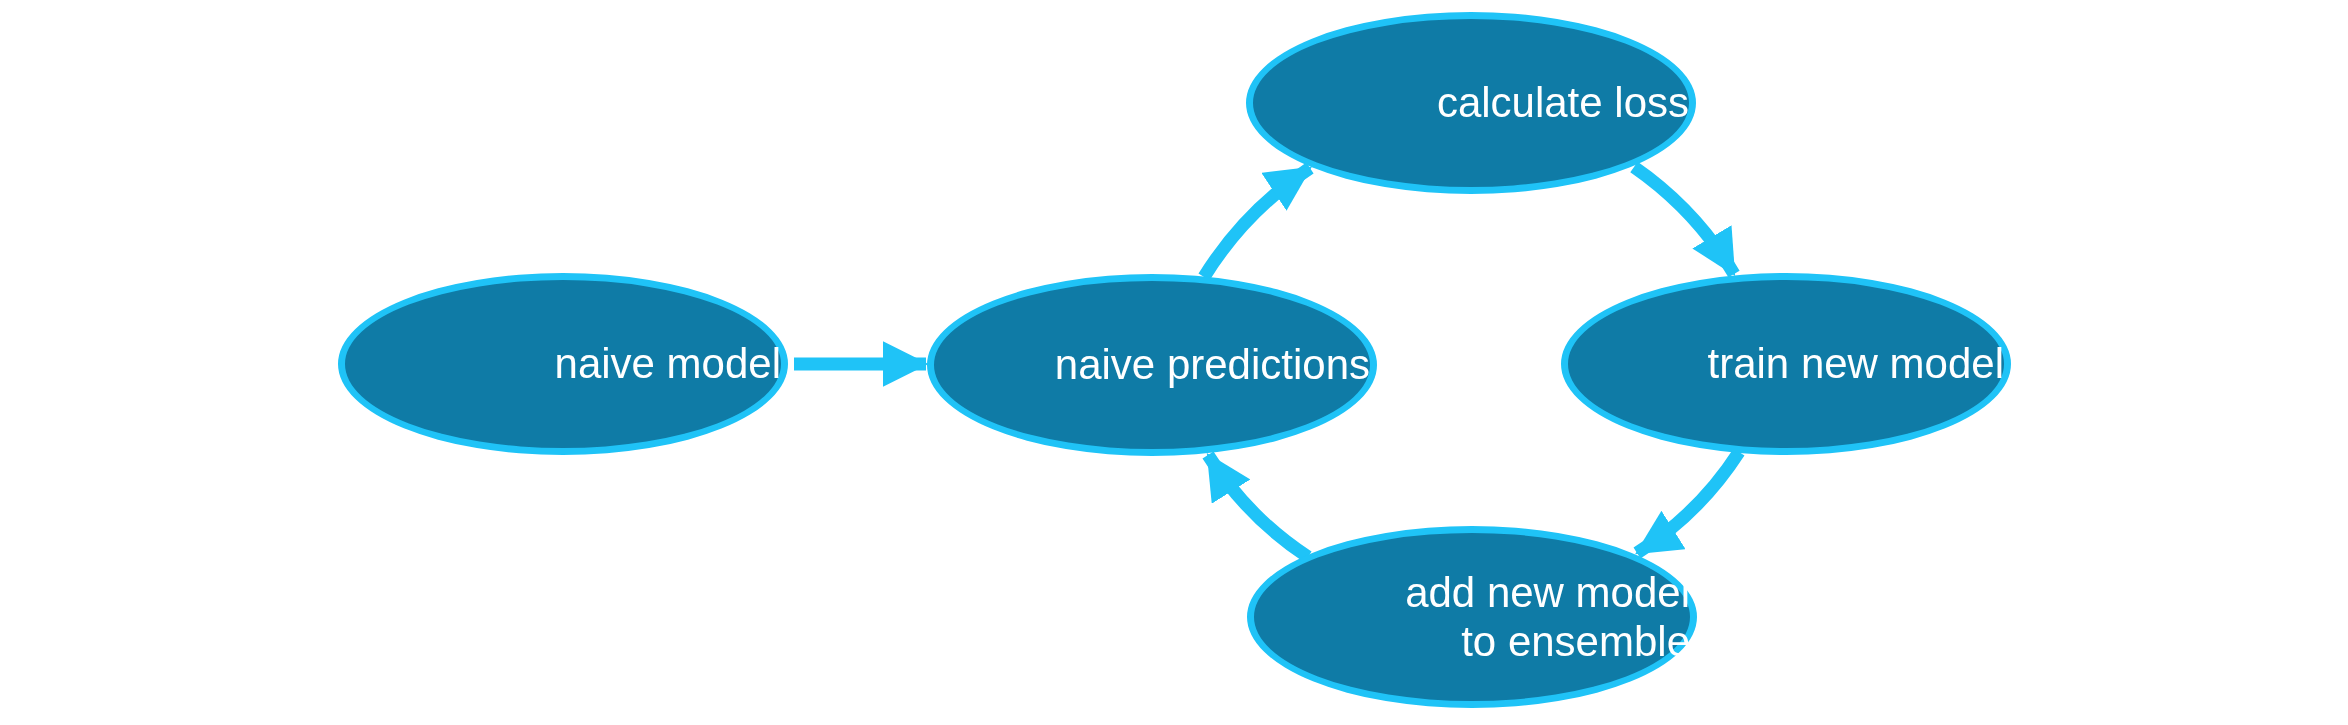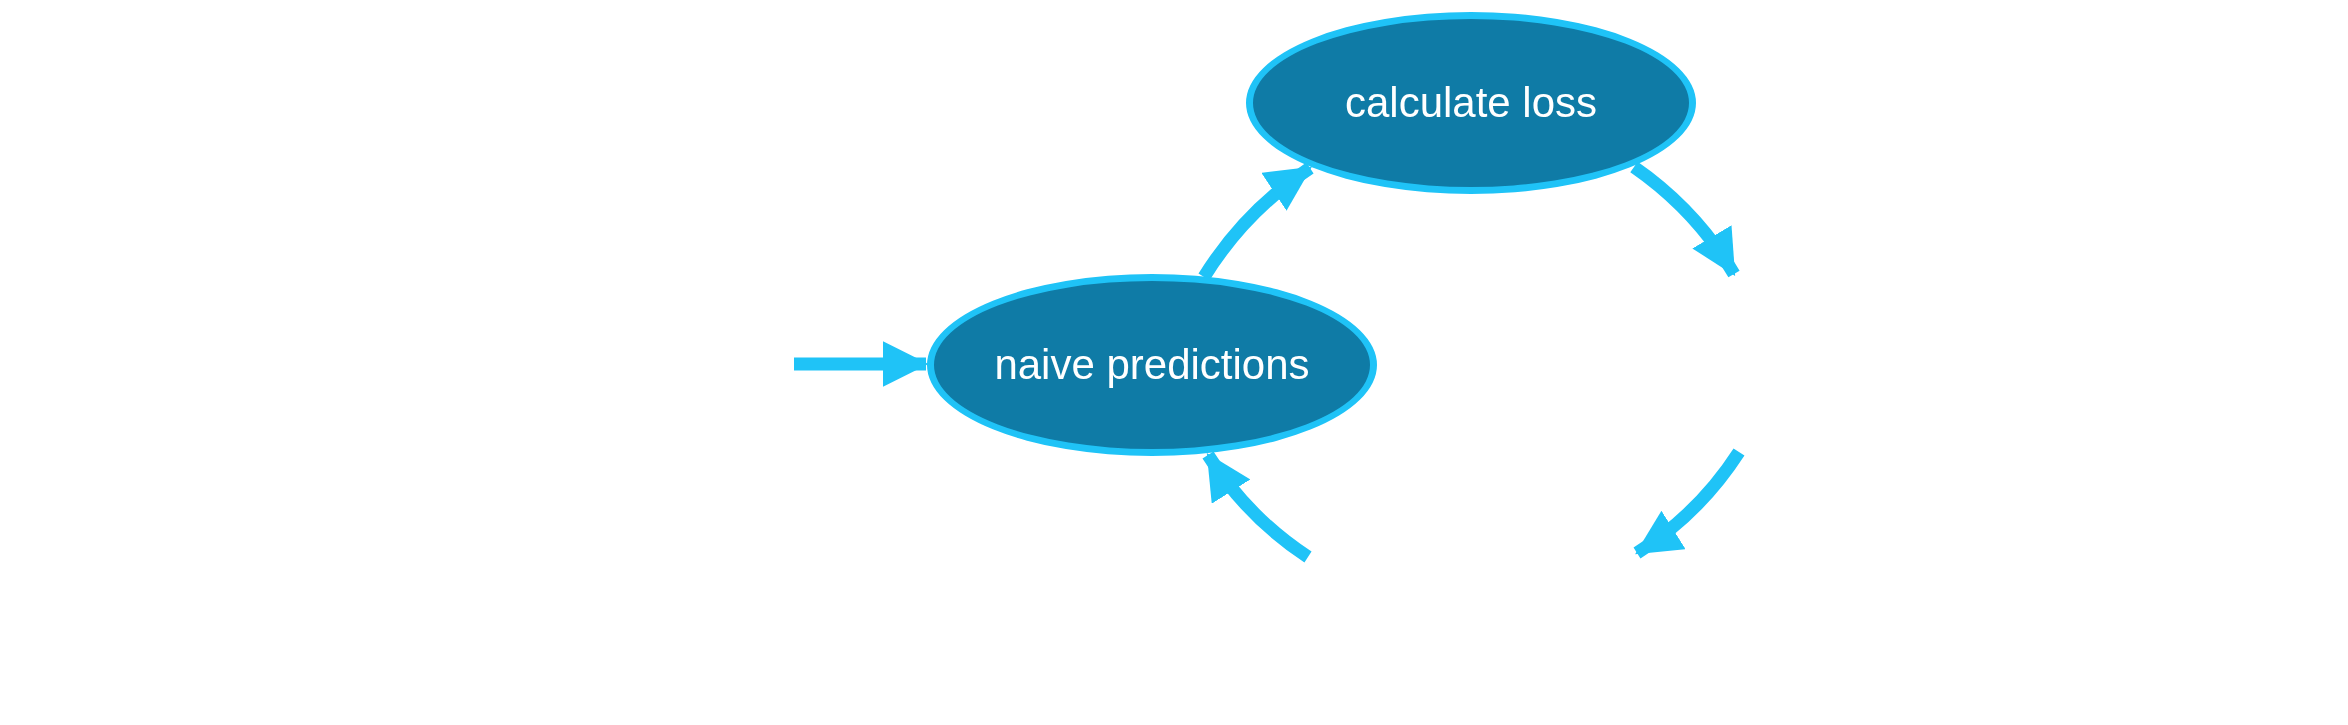--- a/index.html
+++ b/index.html
@@ -37,21 +37,21 @@
   .node {
     position: absolute;
     width: 450px;
     height: 182px;
     border-radius: 50%;
     background: var(--node-fill);
     border: 7px solid var(--accent);
     color: var(--text);
     display: flex;
     flex-direction: column;
-    align-items: center;
+    align-items: flex-end;
     justify-content: center;
     text-align: center;
     font-size: 42px;
     line-height: 1.17;
     z-index: 2;
   }
   #node-0 { left: 338px;  top: 273px; }
   #node-1 { left: 927px;  top: 274px; }
   #node-2 { left: 1246px; top: 12px;  }
   #node-3 { left: 1561px; top: 273px; }
@@ -68,24 +68,34 @@
         <path d="M 0 0 L 10 5 L 0 10 Z"></path>
       </marker>
     </defs>
     <path class="edge" marker-end="url(#arrowhead)" d="M 794 364 L 926 364"></path>
     <path class="edge" marker-end="url(#arrowhead)" d="M 1204 277 Q 1245 211 1310 168"></path>
     <path class="edge" marker-end="url(#arrowhead)" d="M 1634 167 Q 1696 210 1734 274"></path>
     <path class="edge" marker-end="url(#arrowhead)" d="M 1739 452 Q 1699 514 1637 553"></path>
     <path class="edge" marker-end="url(#arrowhead)" d="M 1308 557 Q 1247 517 1208 455"></path>
   </svg>
 
+  <div class="node" id="node-0">
+    <span class="node-label">naive model</span>
+  </div>
 
   <div class="node" id="node-1">
     <span class="node-label">naive predictions</span>
   </div>
 
   <div class="node" id="node-2">
     <span class="node-label">calculate loss</span>
   </div>
 
+  <div class="node" id="node-3">
+    <span class="node-label">train new model</span>
+  </div>
 
+  <div class="node" id="node-4">
+    <span class="node-label">add new model</span>
+    <span class="node-label">to ensemble</span>
+  </div>
 
 </div>
 
 </body></html>

